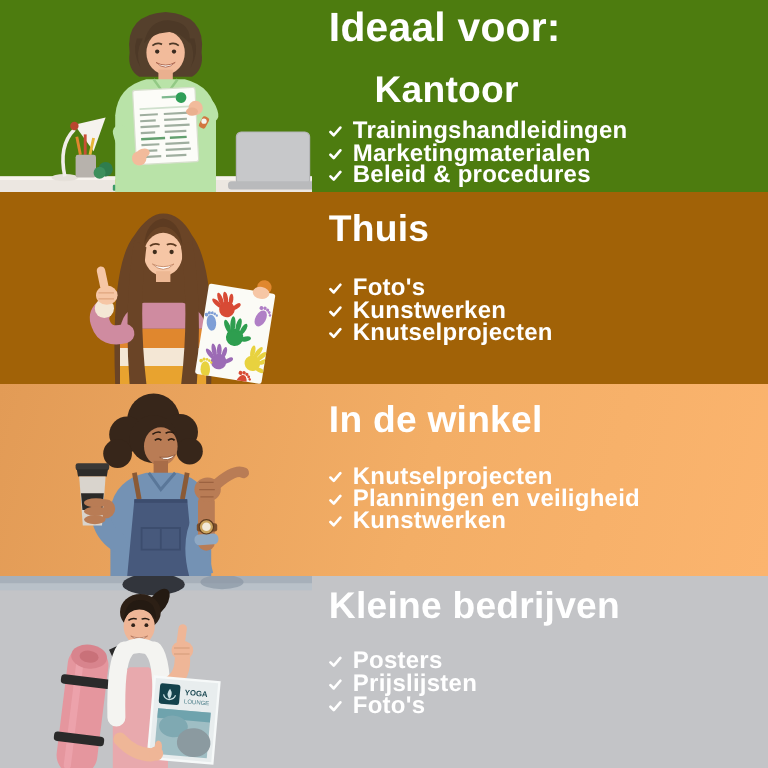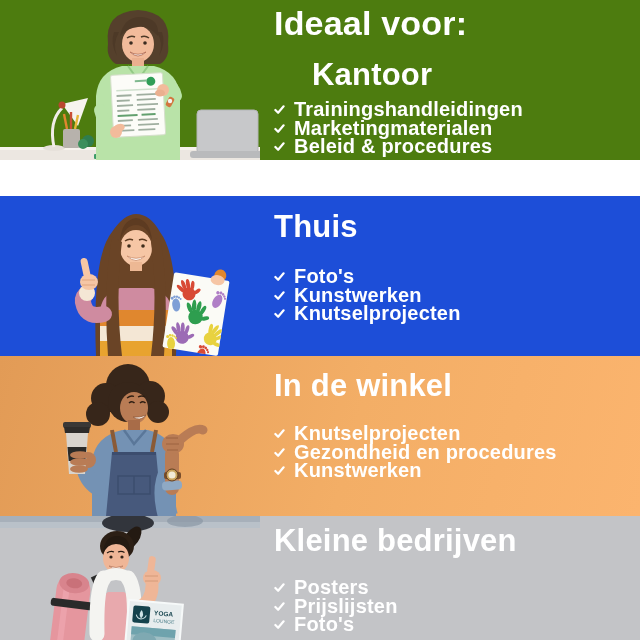--- a/index.html
+++ b/index.html
@@ -2,21 +2,21 @@
 <html><head>
 <meta charset="utf-8">
 <style>
   html,body{margin:0;padding:0;background:#ffffff;}
   .poster{
     position:relative;width:640px;height:640px;overflow:hidden;
     font-family:"Liberation Sans","DejaVu Sans",sans-serif;
   }
   .band{position:relative;width:640px;height:160px;}
   .band-kantoor{background:#4d7c0f;}
-  .band-thuis{background:#1d4ed8;margin-top:36px;}
+  .band-thuis{background:#a16207;}
   .band-winkel{background:linear-gradient(105deg,#E29B56 0%,#F3AE66 55%,#FBB46E 100%);}
   .band-bedrijven{background:#C3C4C7;}
   .photo{position:absolute;left:0;top:0;width:260px;height:160px;}
   .photo svg{display:block;width:260px;height:160px;}
   .content{position:absolute;left:274px;top:0;right:8px;color:#ffffff;}
   .page-title{margin:0;padding-top:5px;font-size:34px;line-height:1.1;font-weight:700;letter-spacing:0.2px;}
   .section-title{margin:0;font-size:31px;line-height:1.1;font-weight:700;letter-spacing:0.2px;}
   .band-kantoor .section-title{padding-top:16px;margin-left:38px;}
   .band-thuis .section-title{padding-top:14px;}
   .band-winkel .section-title{padding-top:13px;}
@@ -293,21 +293,21 @@
         <li>
           <svg class="check" width="11" height="11" viewBox="0 0 12 12">
               <path d="M1.5,6.5 L4.5,9.5 L10.5,2.5" fill="none" stroke="#ffffff" stroke-width="2.4" stroke-linecap="round" stroke-linejoin="round"></path>
             </svg>
           <span>Knutselprojecten</span>
         </li>
         <li>
           <svg class="check" width="11" height="11" viewBox="0 0 12 12">
               <path d="M1.5,6.5 L4.5,9.5 L10.5,2.5" fill="none" stroke="#ffffff" stroke-width="2.4" stroke-linecap="round" stroke-linejoin="round"></path>
             </svg>
-          <span>Gezondheid en procedures</span>
+          <span>Planningen en veiligheid</span>
         </li>
         <li>
           <svg class="check" width="11" height="11" viewBox="0 0 12 12">
               <path d="M1.5,6.5 L4.5,9.5 L10.5,2.5" fill="none" stroke="#ffffff" stroke-width="2.4" stroke-linecap="round" stroke-linejoin="round"></path>
             </svg>
           <span>Kunstwerken</span>
         </li>
       </ul>
     </div>
   </section>

